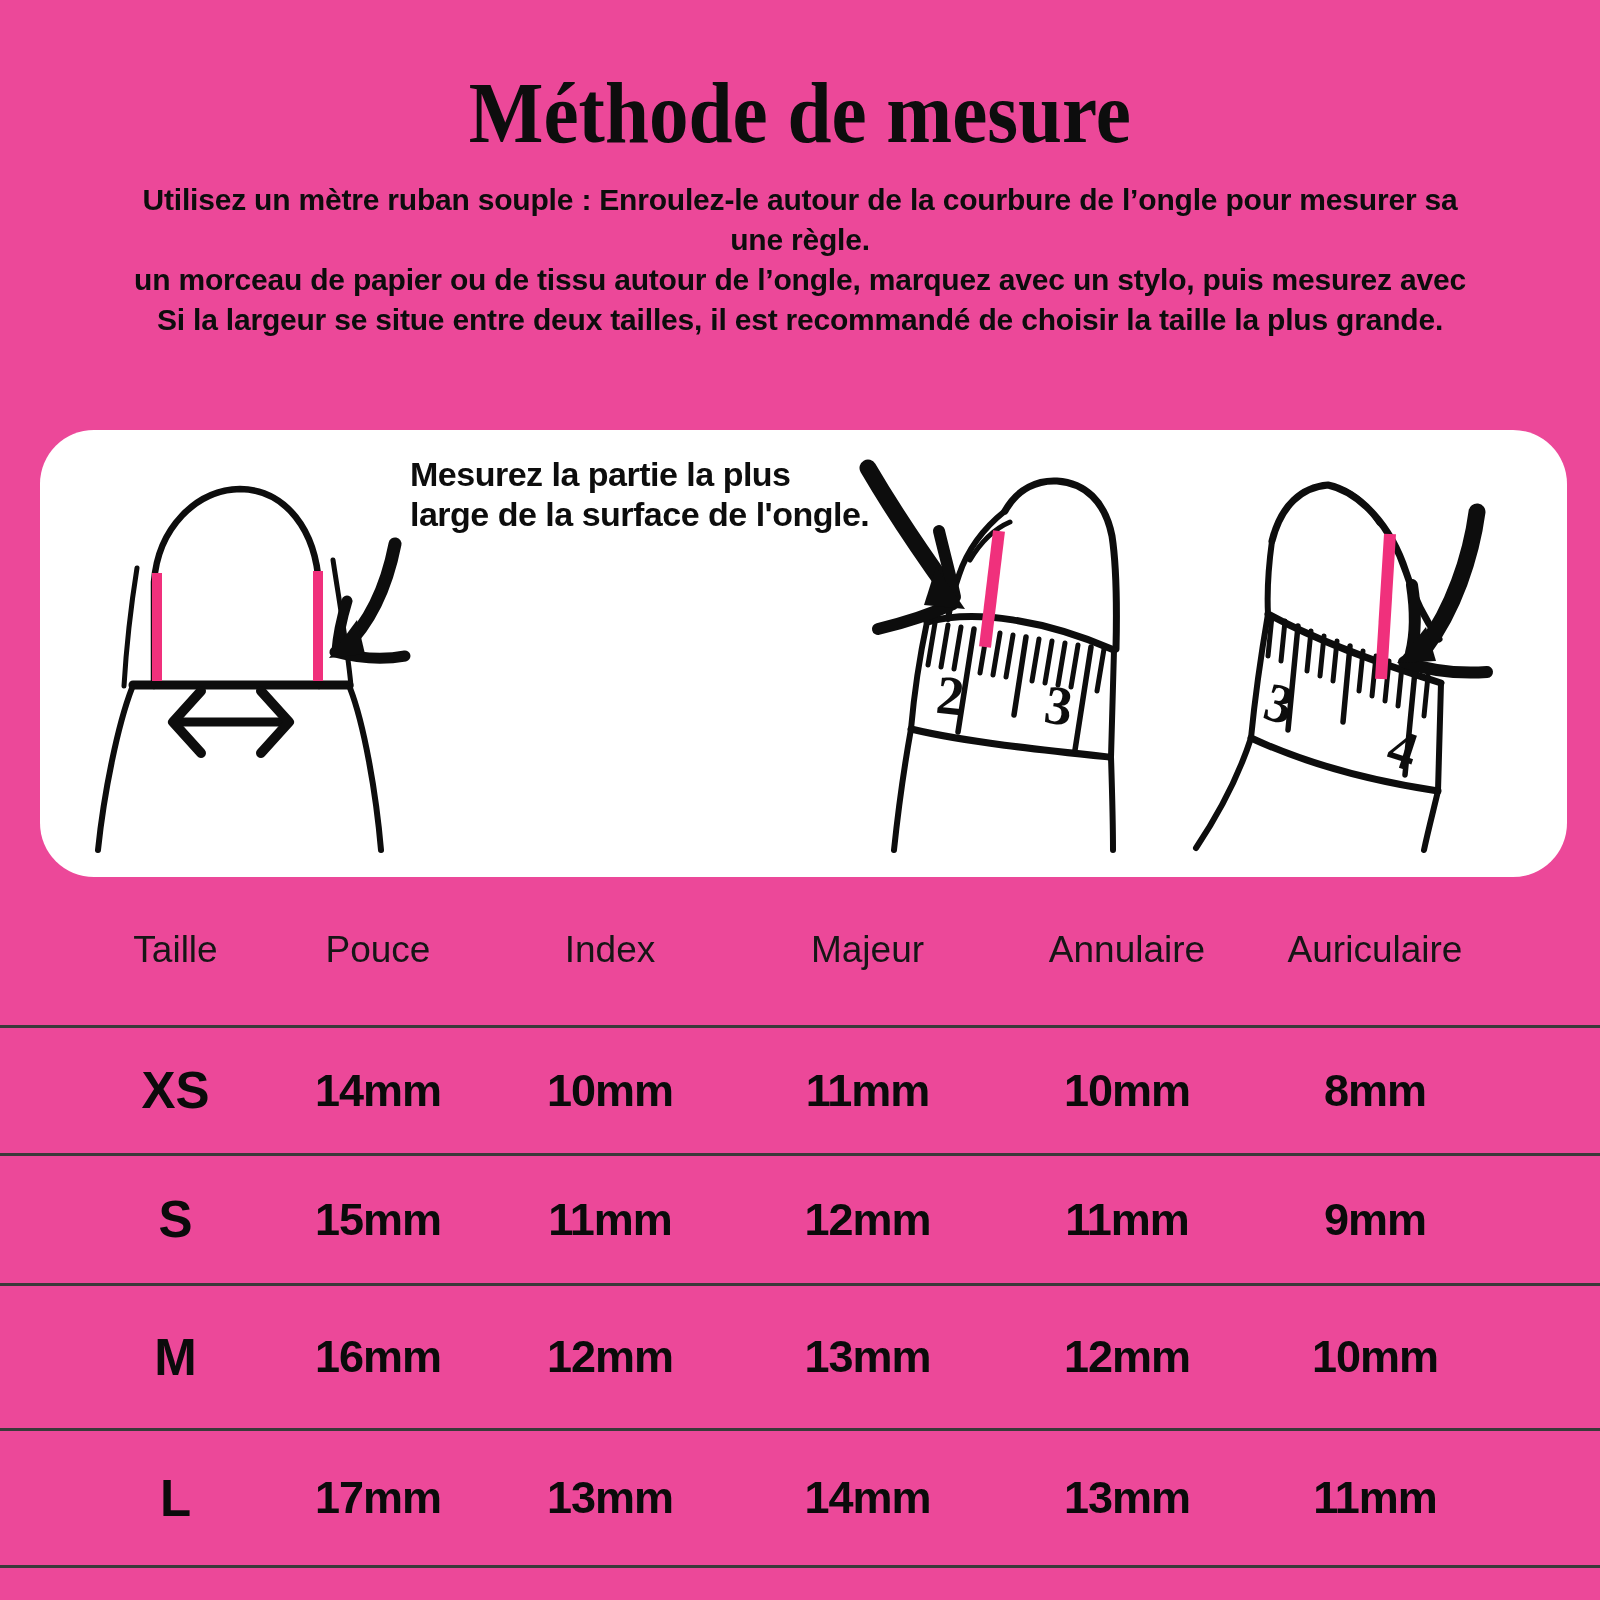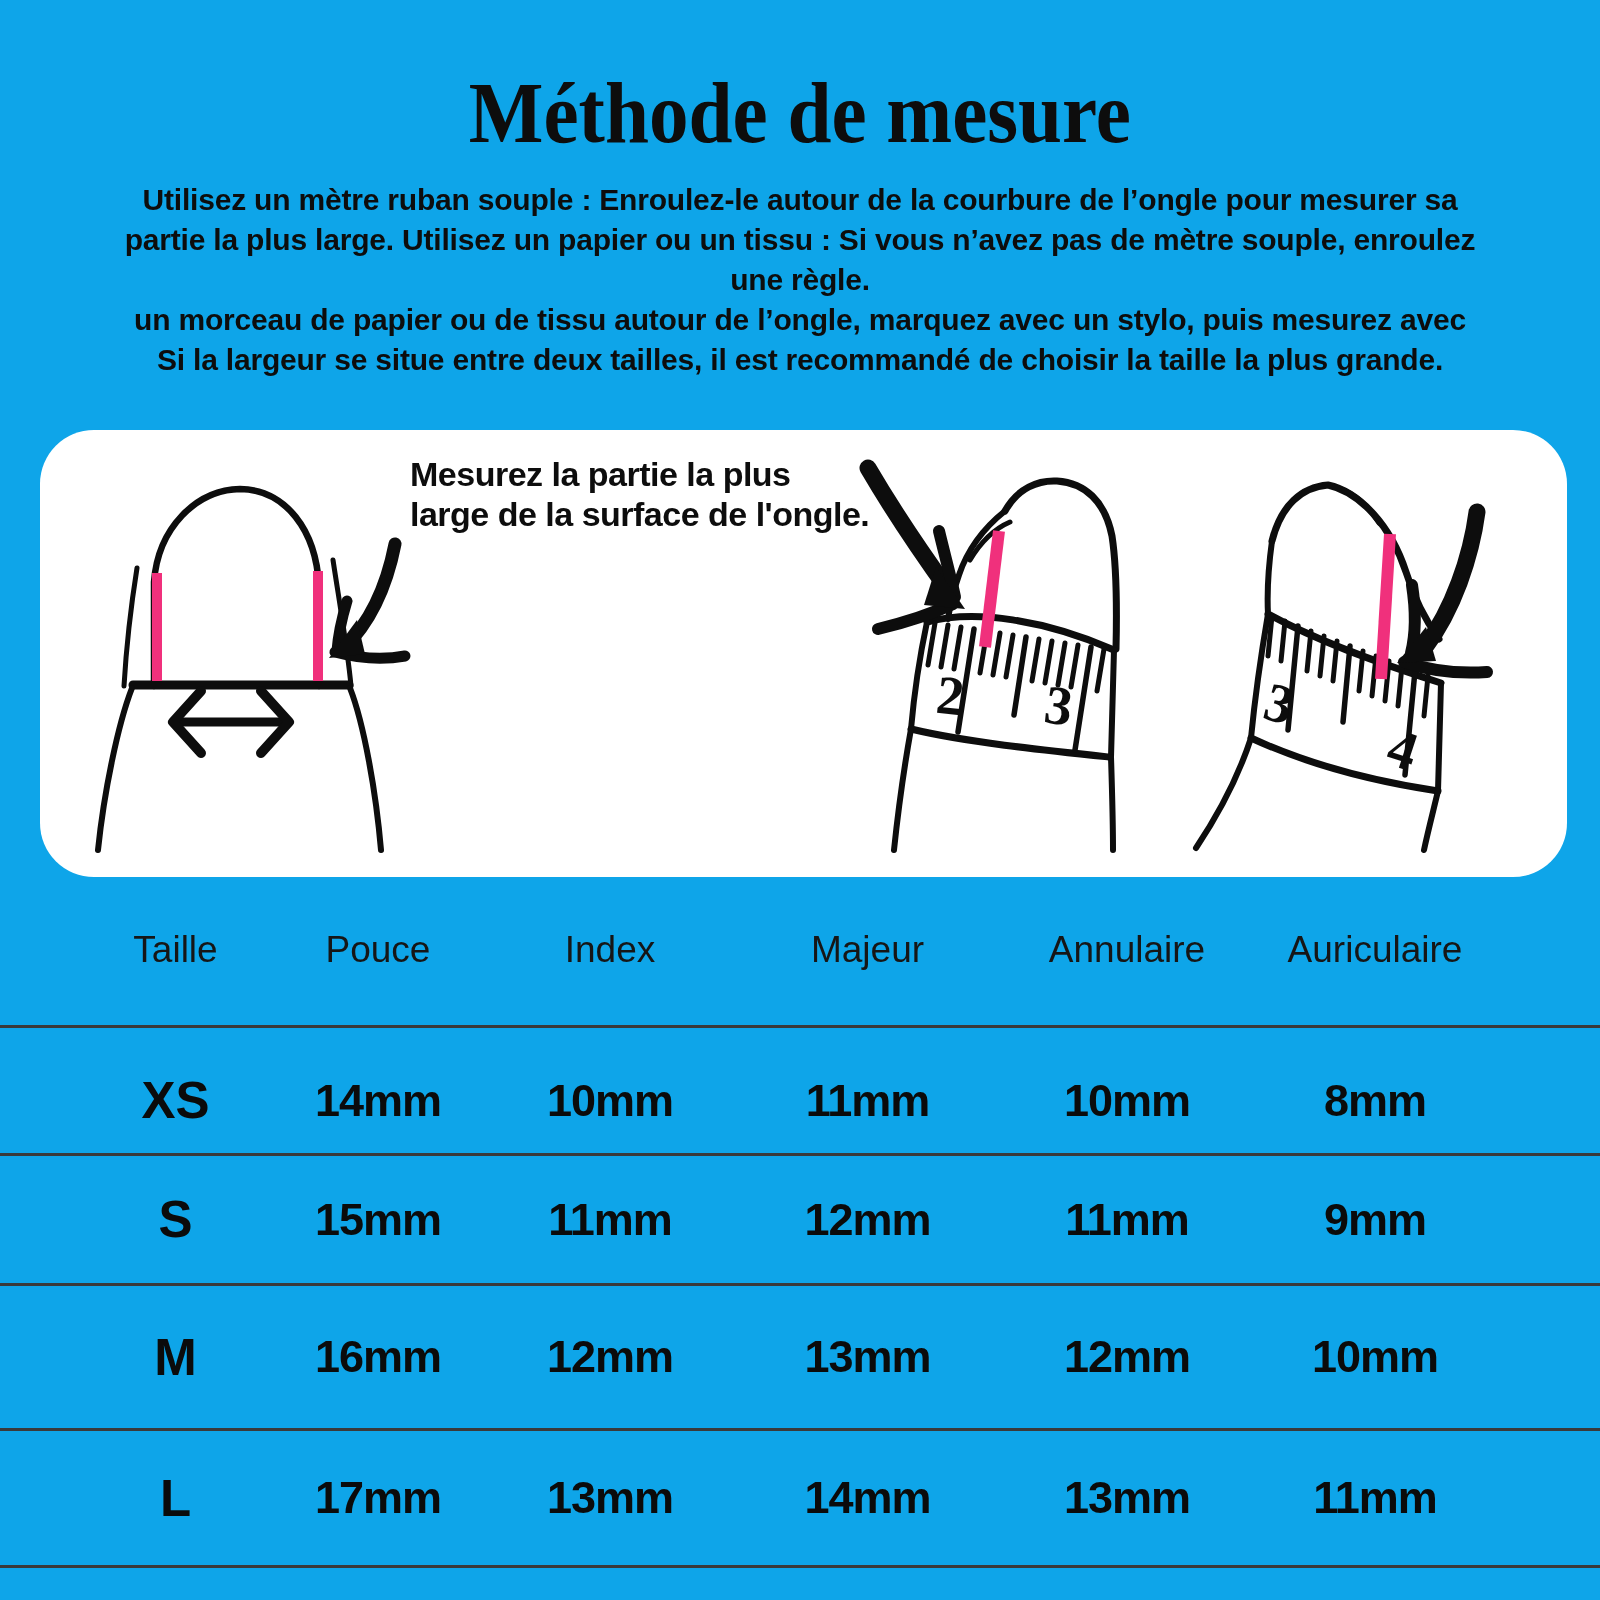--- a/index.html
+++ b/index.html
@@ -1,18 +1,18 @@
 <!DOCTYPE html>
 <html><head>
 <meta charset="utf-8">
 <style>
   html,body { margin:0; padding:0; }
   .page {
     position:relative; width:1600px; height:1600px; overflow:hidden;
-    background:#0ea5e9; color:#111;
+    background:#ec4899; color:#111;
     font-family:"Liberation Sans","DejaVu Sans",sans-serif;
   }
   .title {
     position:absolute; top:70px; left:0; width:100%; margin:0;
     text-align:center;
     font-family:"Liberation Serif","DejaVu Serif",serif;
     font-weight:700; font-size:86px; line-height:1; color:#0d0d0d;
   }
   .title span { display:inline-block; transform:scaleX(0.92); transform-origin:center; }
   .intro {
@@ -40,36 +40,35 @@
   .hline { position:absolute; left:0; width:1600px; height:3px; background:#3a3a3a; }
   .trow {
     position:absolute; left:0; width:1600px; box-sizing:border-box; padding-left:80px;
     display:grid; grid-template-columns:191px 214px 250px 265px 254px 242px;
     align-items:center;
   }
   .trow .cell { text-align:center; }
   .header-row { top:918px; height:64px; font-size:37px; font-weight:400; color:#161616; }
   .data-row { font-weight:700; font-size:45px; letter-spacing:-1px; color:#0b0b0b; }
   .size-cell { font-size:51px; letter-spacing:0; }
-  .row-xs { top:1028px; height:125px;margin-top:10px; }
+  .row-xs { top:1028px; height:125px; }
   .row-s  { top:1156px; height:127px; }
   .row-m  { top:1286px; height:142px; }
   .row-l  { top:1431px; height:134px; }
   .l1 { top:1025px; } .l2 { top:1153px; } .l3 { top:1283px; } .l4 { top:1428px; } .l5 { top:1565px; }
 </style>
 </head>
 <body>
 
 <div class="page">
 
   <h1 class="title"><span>Méthode de mesure</span></h1>
 
   <div class="intro">
     <div>Utilisez un mètre ruban souple : Enroulez-le autour de la courbure de l’ongle pour mesurer sa</div>
-    <div>partie la plus large. Utilisez un papier ou un tissu : Si vous n’avez pas de mètre souple, enroulez</div>
     <div>une règle.</div>
     <div>un morceau de papier ou de tissu autour de l’ongle, marquez avec un stylo, puis mesurez avec</div>
     <div>Si la largeur se situe entre deux tailles, il est recommandé de choisir la taille la plus grande.</div>
   </div>
 
   <div class="panel">
     <svg viewBox="40 430 1527 447" aria-hidden="true">
 
       <g>
         <path class="ink" stroke-width="5" d="M 137 568 C 130 612 126 652 124 686"></path>

